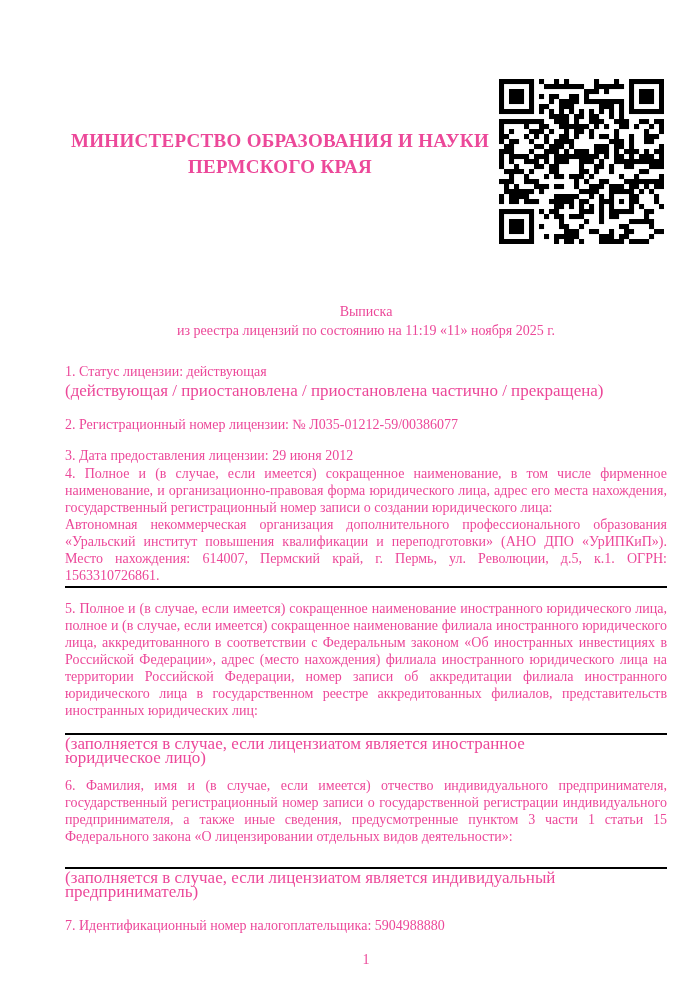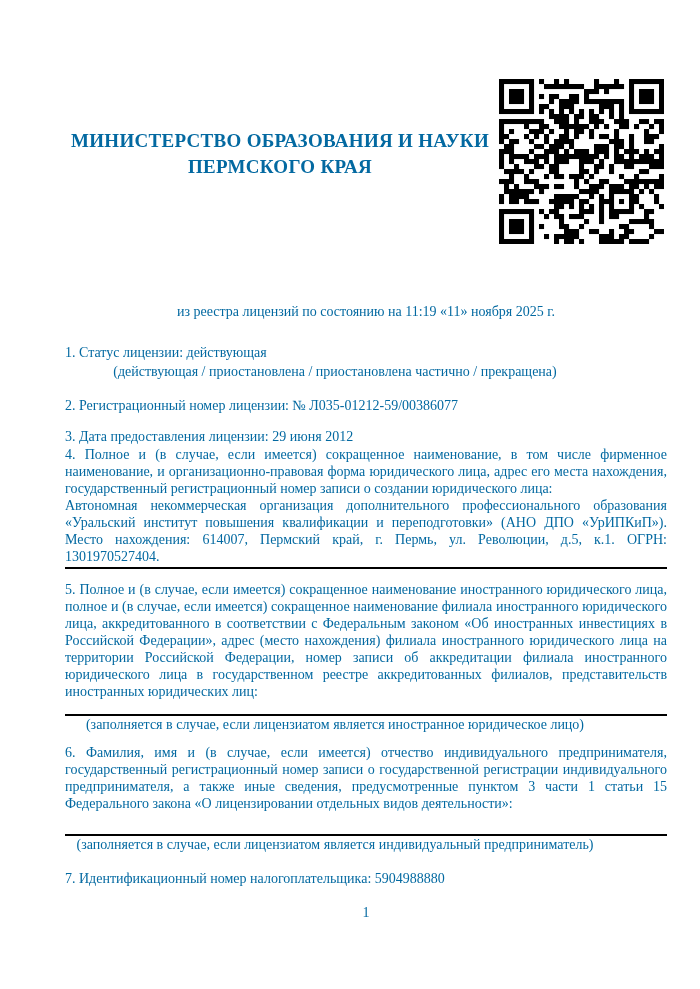--- a/index.html
+++ b/index.html
@@ -1,21 +1,21 @@
 <!DOCTYPE html>
 <html lang="ru"><head>
 <meta charset="utf-8">
 <style>
   * { margin:0; padding:0; box-sizing:border-box; }
   html,body { background:#ffffff; }
   .page {
     position:relative;
     width:700px; height:989px;
     background:#ffffff;
-    color:#0369a1;
+    color:#ec4899;
     font-family:"Liberation Serif","DejaVu Serif",serif;
     overflow:hidden;
   }
   
   .ministry {
     position:absolute; left:65px; top:128px; width:430px;
     text-align:center;
   }
   .ministry-line {
     font-size:19px; font-weight:bold; line-height:26px;
@@ -33,22 +33,22 @@
   .content {
     position:absolute; left:65px; top:302px; width:602px;
     font-size:14px; line-height:18px;
   }
   .doc-title { text-align:center; line-height:19px; }
   .line-item { margin-top:0; }
   .para {
     text-align:justify; text-align-last:left; line-height:17px;
   }
   .caption {
-    font-size:14px; line-height:14px;
-    text-align:center; padding-right:62px;
+    font-size:17px; line-height:14px;
+    padding-right:62px;
     margin-top:2px;
   }
   .rule {
     border-top:2px solid #000; height:0; width:100%;
   }
   .mt32 { margin-top:23px; }
   .mt18 { margin-top:18px; }
   .mt16 { margin-top:12px; }
   .mt15 { margin-top:13px; }
   .mt14 { margin-top:14px; }
@@ -623,32 +623,33 @@
         <rect x="130.00" y="160.00" width="5.05" height="5.05"></rect>
         <rect x="135.00" y="160.00" width="5.05" height="5.05"></rect>
         <rect x="140.00" y="160.00" width="5.05" height="5.05"></rect>
         <rect x="145.00" y="160.00" width="5.05" height="5.05"></rect>
       </svg>
     </div>
 
   <div class="content">
 
     <div class="doc-title">
+      <div>Выписка</div>
       <div>из реестра лицензий по состоянию на 11:19 «11» ноября 2025 г.</div>
     </div>
 
     <div class="line-item mt32">1. Статус лицензии: действующая</div>
     <div class="caption mt3">(действующая / приостановлена / приостановлена частично / прекращена)</div>
 
     <div class="line-item mt18">2. Регистрационный номер лицензии: № Л035-01212-59/00386077</div>
 
     <div class="line-item mt15">3. Дата предоставления лицензии: 29 июня 2012</div>
 
     <div class="para mt13">4. Полное и (в случае, если имеется) сокращенное наименование, в том числе фирменное наименование, и организационно-правовая форма юридического лица, адрес его места нахождения, государственный регистрационный номер записи о создании юридического лица:</div>
-    <div class="para">Автономная некоммерческая организация дополнительного профессионального образования «Уральский институт повышения квалификации и переподготовки» (АНО ДПО «УрИПКиП»). Место нахождения: 614007, Пермский край, г. Пермь, ул. Революции, д.5, к.1. ОГРН: 1301970527404.</div>
+    <div class="para">Автономная некоммерческая организация дополнительного профессионального образования «Уральский институт повышения квалификации и переподготовки» (АНО ДПО «УрИПКиП»). Место нахождения: 614007, Пермский край, г. Пермь, ул. Революции, д.5, к.1. ОГРН: 1563310726861.</div>
     <div class="rule mt2"></div>
 
     <div class="para mt16">5. Полное и (в случае, если имеется) сокращенное наименование иностранного юридического лица, полное и (в случае, если имеется) сокращенное наименование филиала иностранного юридического лица, аккредитованного в соответствии с Федеральным законом «Об иностранных инвестициях в Российской Федерации», адрес (место нахождения) филиала иностранного юридического лица на территории Российской Федерации, номер записи об аккредитации филиала иностранного юридического лица в государственном реестре аккредитованных филиалов, представительств иностранных юридических лиц:</div>
     <div class="rule mt14"></div>
     <div class="caption">(заполняется в случае, если лицензиатом является иностранное юридическое лицо)</div>
 
     <div class="para mt16">6. Фамилия, имя и (в случае, если имеется) отчество индивидуального предпринимателя, государственный регистрационный номер записи о государственной регистрации индивидуального предпринимателя, а также иные сведения, предусмотренные пунктом 3 части 1 статьи 15 Федерального закона «О лицензировании отдельных видов деятельности»:</div>
     <div class="rule mt22"></div>
     <div class="caption">(заполняется в случае, если лицензиатом является индивидуальный предприниматель)</div>
 

